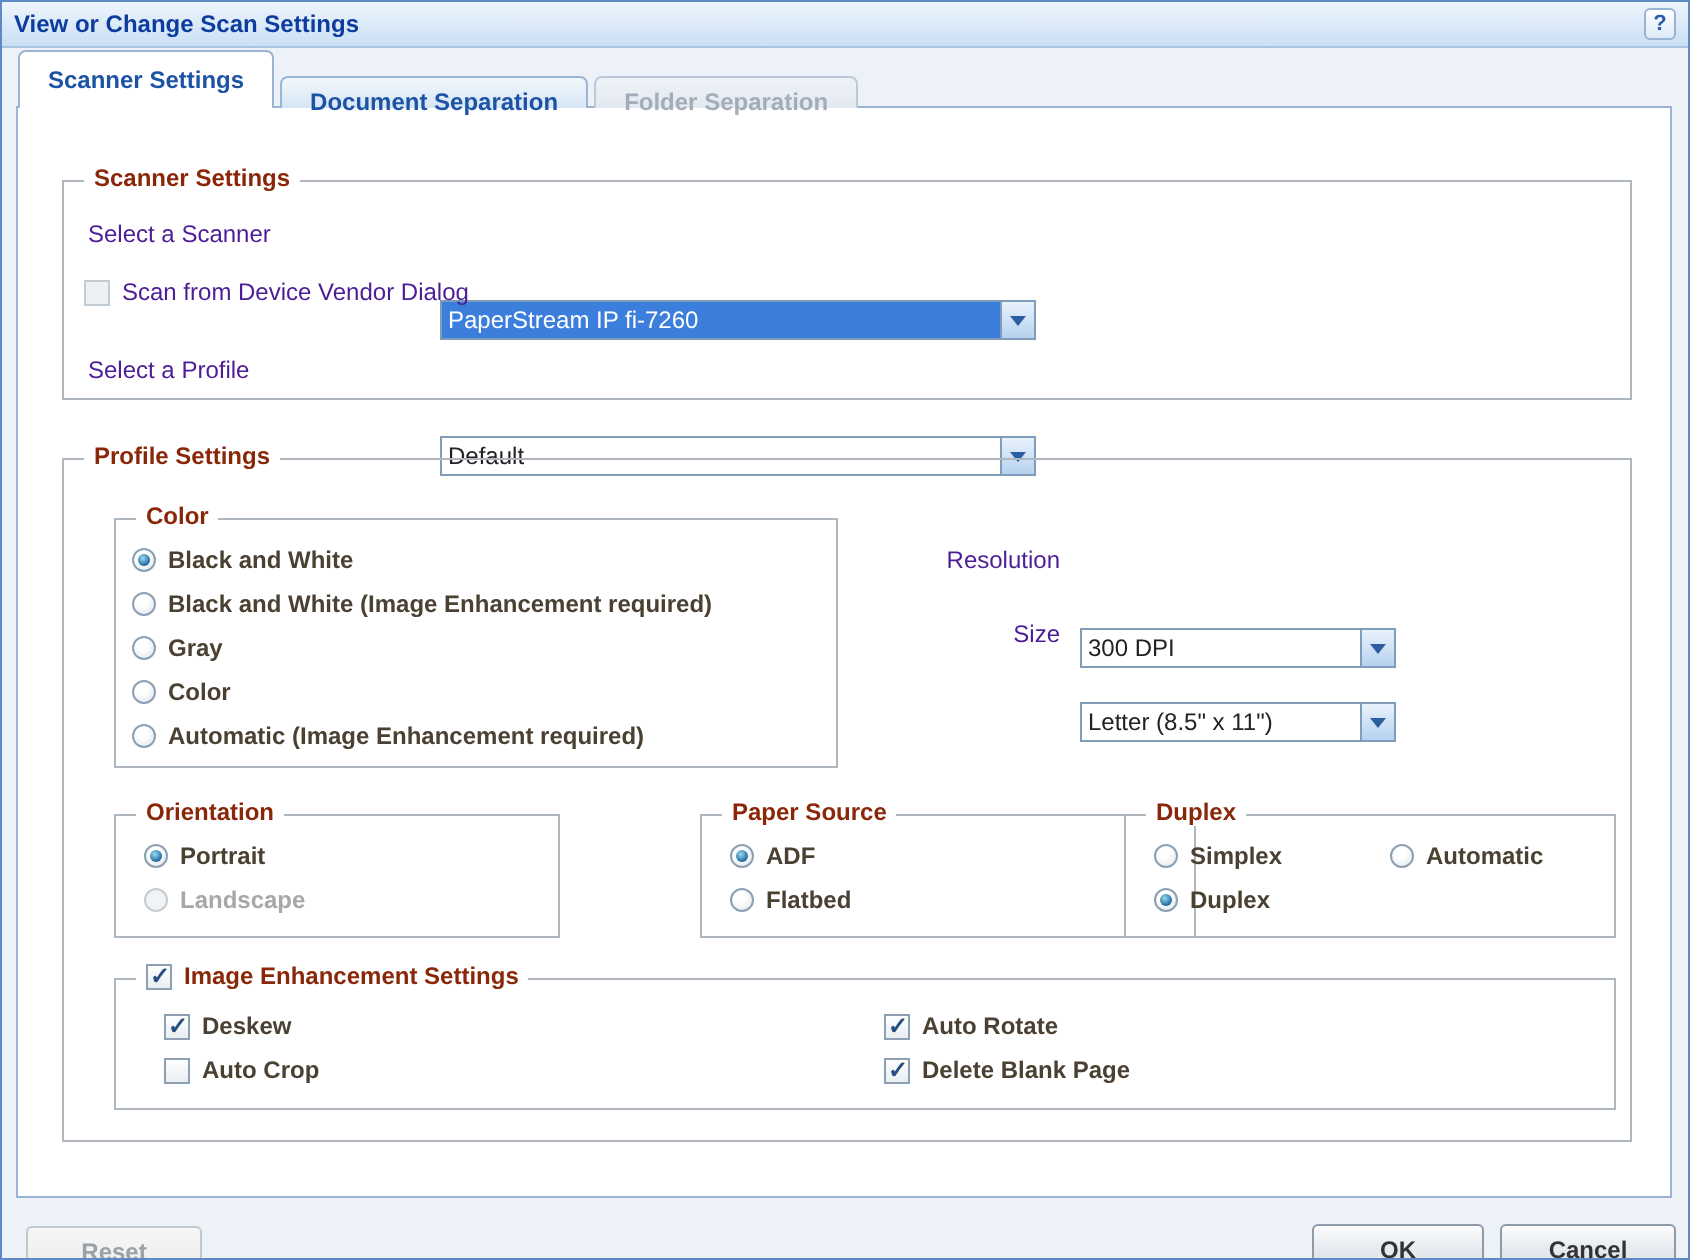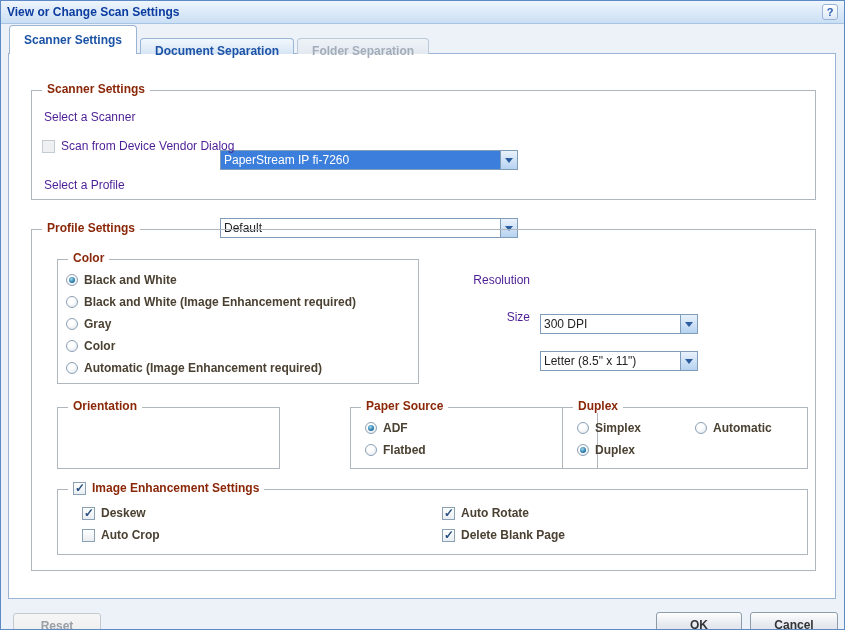--- a/index.html
+++ b/index.html
@@ -187,20 +187,30 @@
         <span class="combo-btn"></span>
       </div>
       <div class="form-label lbl-size">Size</div>
       <div class="combo combo-size">
         <span class="combo-text">Letter (8.5" x 11")</span>
         <span class="combo-btn"></span>
       </div>
 
       <div class="group group-orientation">
         <div class="legend">Orientation</div>
+        <div class="v-opts">
+          <div class="opt checked">
+            <span class="radio"></span>
+            <span class="opt-label">Portrait</span>
+          </div>
+          <div class="opt disabled">
+            <span class="radio"></span>
+            <span class="opt-label">Landscape</span>
+          </div>
+        </div>
       </div>
 
       <div class="group group-paper">
         <div class="legend">Paper Source</div>
         <div class="v-opts">
           <div class="opt checked">
             <span class="radio"></span>
             <span class="opt-label">ADF</span>
           </div>
           <div class="opt">

